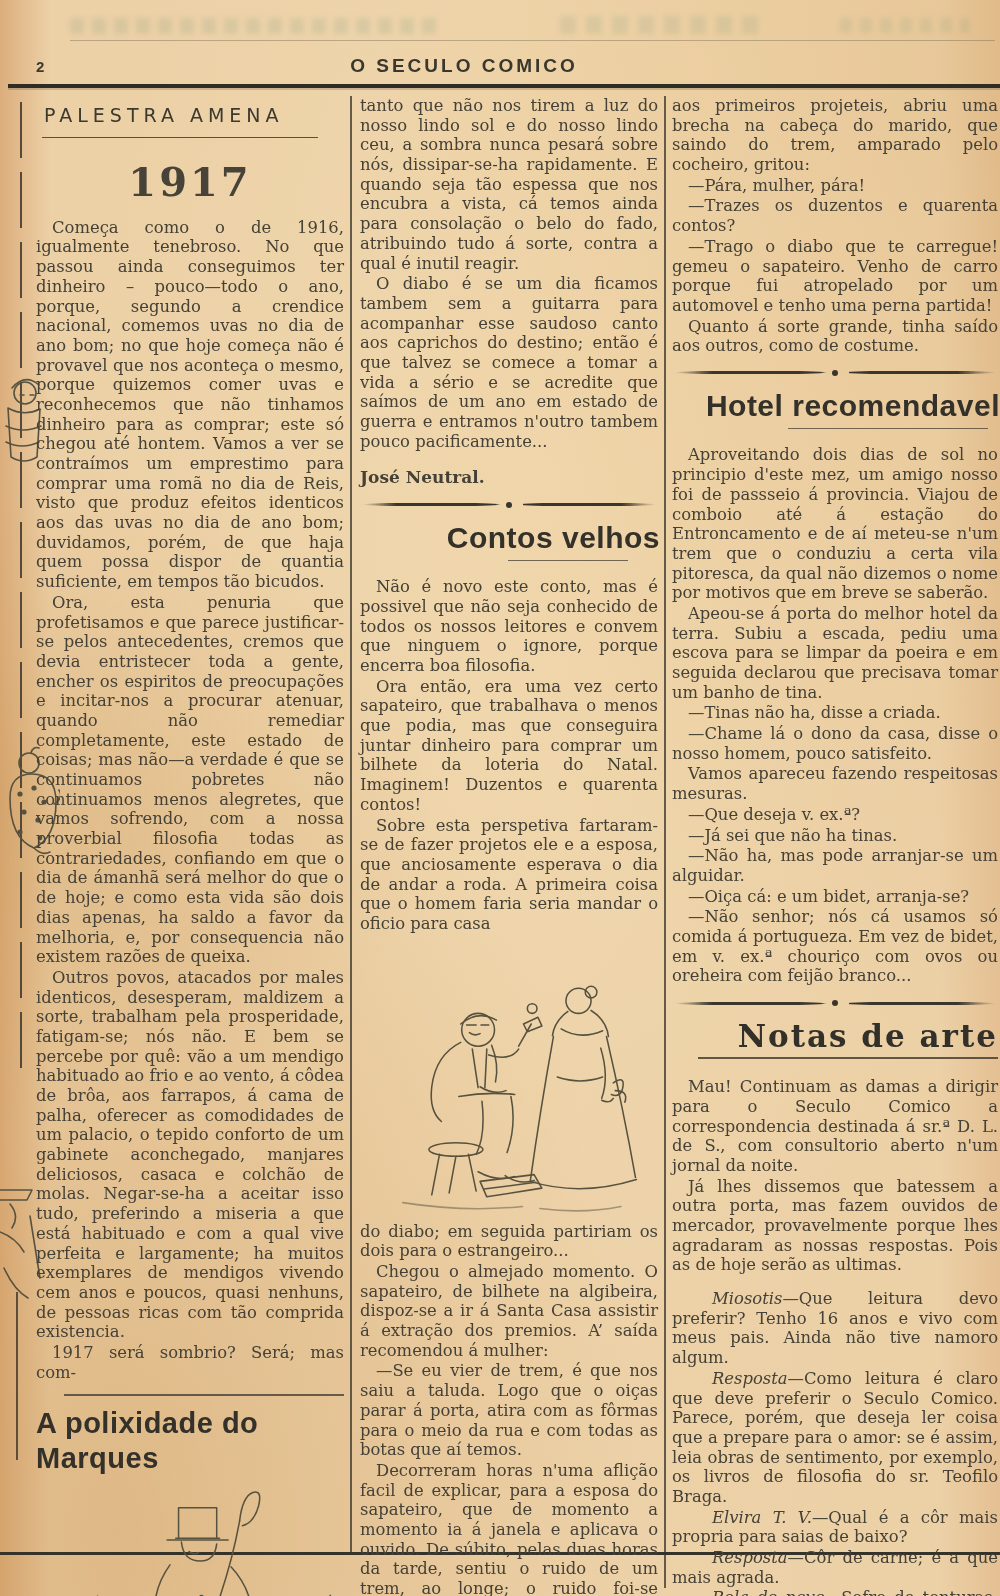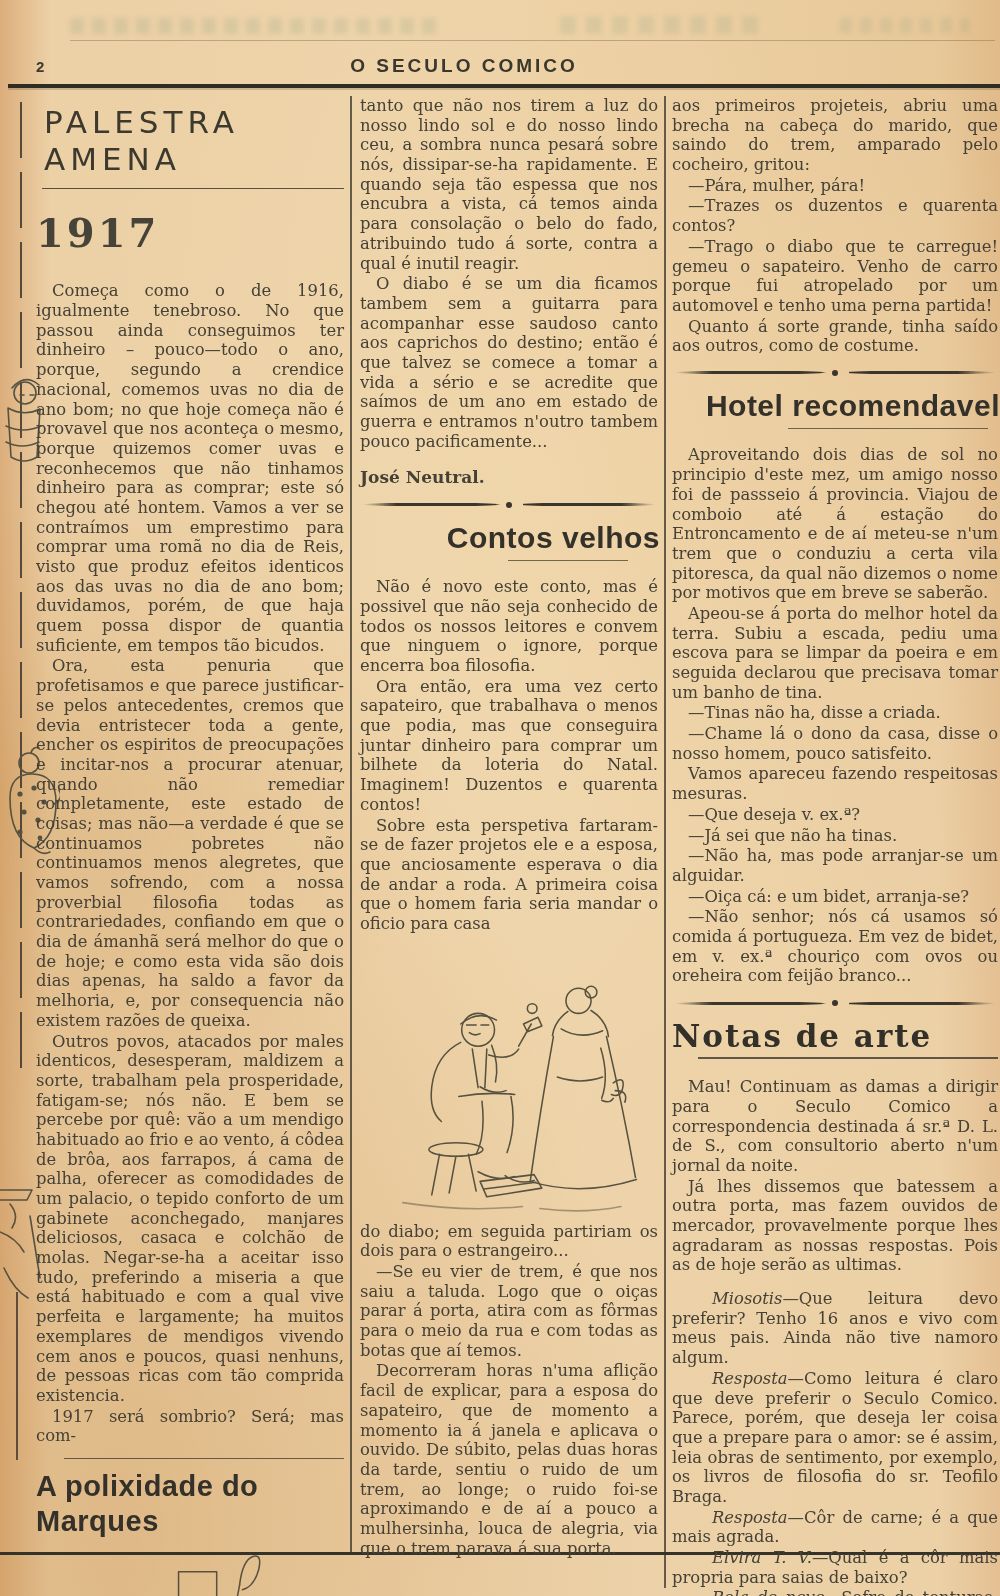--- a/index.html
+++ b/index.html
@@ -37,39 +37,39 @@
     background:repeating-linear-gradient(180deg,rgba(50,46,38,.8) 0 56px,transparent 56px 70px);}
   .margin-seg{position:absolute;left:16px;top:1292px;width:2px;height:168px;background:rgba(50,46,38,.75);}
   .botrule{position:absolute;left:0;top:1552px;width:1000px;height:3px;background:#35322a;}
   
   .col{position:absolute;font-size:16.4px;line-height:1.2;text-align:justify;}
   .col-left{left:36px;top:100px;width:308px;}
   .col-mid{left:360px;top:96px;width:298px;}
   .col-right{left:672px;top:96px;width:326px;}
   .p{margin:0 0 1px 0;text-indent:16px;}
   .p.cont{text-indent:0;}
-  .palestra{font-family:"DejaVu Sans",sans-serif;font-weight:500;font-size:31px;
+  .palestra{font-family:"DejaVu Sans",sans-serif;font-weight:500;font-size:19px;
     letter-spacing:5px;color:#3c392f;margin:4px 0 0 6px;display:inline-block;
     border-bottom:1.5px solid #55503f;padding:0 34px 10px 2px;}
   .yearhead{font-family:"DejaVu Serif",serif;font-weight:bold;font-size:40px;
-    letter-spacing:3px;color:#4340366;text-align:left;margin:20px 0 24px 0;color:#474338;}
+    letter-spacing:3px;color:#4340366;text-align:center;margin:20px 0 12px 0;color:#474338;}
   .sechead{font-family:"Liberation Sans",sans-serif;font-weight:bold;font-size:30px;
     color:#34312a;letter-spacing:.5px;}
   .marques-rule{height:1.5px;background:rgba(70,64,52,.8);margin:12px 0 10px 28px;}
   .marques-title{text-align:left;margin:4px 0 2px 0;font-size:29px;}
   .sig{text-align:left;font-weight:bold;padding-right:20px;margin:16px 0 6px 0;font-size:17px;}
   .divider{display:flex;align-items:center;margin:14px 2px 12px 2px;}
   .divider .dl{flex:1;height:3px;border-radius:60%/100%;}
   .divider .dl.l{background:linear-gradient(90deg,transparent,#3a362c 25%,#3a362c 96%,transparent);}
   .divider .dl.r{background:linear-gradient(90deg,transparent 4%,#3a362c 4%,#3a362c 75%,transparent);}
   .divider .dot{width:6px;height:6px;border-radius:50%;background:#3a362c;margin:0 5px;}
   .contos-head,.hotel-head{text-align:right;margin:6px -2px 14px 0;}
   .head-underline{height:1.5px;background:rgba(70,64,52,.75);width:120px;margin:-10px 30px 16px auto;}
   .notas-head{font-family:"DejaVu Serif",serif;font-weight:bold;font-size:31px;letter-spacing:2px;
-    color:#33302a;margin:10px 0 2px 0;}
+    color:#33302a;text-align:right;margin:10px 0 2px 0;}
   .notas-underline{height:2px;background:rgba(60,55,45,.8);width:300px;margin:2px 0 18px auto;}
   .illu{display:block;margin:6px auto 2px auto;}
   .doodle{position:absolute;}
   em{font-style:italic;margin-left:24px;}
   svg{stroke:#57523f;fill:none;stroke-width:1.6;stroke-linecap:round;stroke-linejoin:round;}
 </style>
 </head>
 <body>
 
 <div id="page">
@@ -187,20 +187,21 @@
         <circle cx="235" cy="54" r="6"></circle>
       <path d="M211 74 q-14 10 -16 25 M235 73 q16 10 18 27"></path>
       <path d="M196 100 q-14 78 -24 150 M251 100 q18 78 30 146"></path>
       <path d="M172 250 q52 16 110 -2"></path>
       <path d="M200 142 q24 8 47 0 M204 92 q20 12 43 2"></path>
       <path d="M245 112 q9 30 1 52 M246 166 q8 4 12 -2"></path>
       <path d="M258 148 q12 -8 10 4 q-2 12 -12 8 M260 156 q14 0 10 12"></path>
     </svg>
 
     <p class="p cont">do diabo; em seguida partiriam os dois para o estrangeiro...</p>
+    <p class="p">Chegou o almejado momento. O sapateiro, de bilhete na algibeira, dispoz-se a ir á Santa Casa assistir á extração dos premios. A’ saída recomendou á mulher:</p>
     <p class="p">—Se eu vier de trem, é que nos saiu a taluda. Logo que o oiças parar á porta, atira com as fôrmas para o meio da rua e com todas as botas que aí temos.</p>
     <p class="p">Decorreram horas n'uma aflição facil de explicar, para a esposa do sapateiro, que de momento a momento ia á janela e aplicava o ouvido. De súbito, pelas duas horas da tarde, sentiu o ruido de um trem, ao longe; o ruido foi-se aproximando e de aí a pouco a mulhersinha, louca de alegria, via que o trem parava á sua porta.</p>
 
   </div>
 
   <div class="col col-right">
     <p class="p cont">aos primeiros projeteis, abriu uma brecha na cabeça do marido, que saindo do trem, amparado pelo cocheiro, gritou:</p>
     <p class="p">—Pára, mulher, pára!</p>
     <p class="p">—Trazes os duzentos e quarenta contos?</p>
     <p class="p">—Trago o diabo que te carregue! gemeu o sapateiro. Venho de carro porque fui atropelado por um automovel e tenho uma perna partida!</p>
@@ -233,19 +234,19 @@
     </div>
 
     <div class="notas-head">Notas de arte</div>
     <div class="notas-underline"></div>
 
     <p class="p">Mau! Continuam as damas a dirigir para o Seculo Comico a correspondencia destinada á sr.ª D. L. de S., com consultorio aberto n'um jornal da noite.</p>
     <p class="p" style="margin-bottom:14px">Já lhes dissemos que batessem a outra porta, mas fazem ouvidos de mercador, provavelmente porque lhes agradaram as nossas respostas. Pois as de hoje serão as ultimas.</p>
 
     <p class="p"><em>Miosotis</em><span>—Que leitura devo preferir? Tenho 16 anos e vivo com meus pais. Ainda não tive namoro algum.</span></p>
     <p class="p"><em>Resposta</em><span>—Como leitura é claro que deve preferir o Seculo Comico. Parece, porém, que deseja ler coisa que a prepare para o amor: se é assim, leia obras de sentimento, por exemplo, os livros de filosofia do sr. Teofilo Braga.</span></p>
+    <p class="p"><em>Elvira T. V.</em><span>—Qual é a côr mais propria para saias de baixo?</span></p>
     <p class="p"><em>Resposta</em><span>—Côr de carne; é a que mais agrada.</span></p>
-    <p class="p"><em>Elvira T. V.</em><span>—Qual é a côr mais propria para saias de baixo?</span></p>
     <p class="p"><em>Bola de neve</em><span>—Sofro de tonturas, insonias, rêveries; estou d'uma sensibilidade extrema; tenho ancias de amar, mas sou incompreendida. Que devo faser?</span></p>
 
   </div>
 
 </div>
 
 </body></html>

